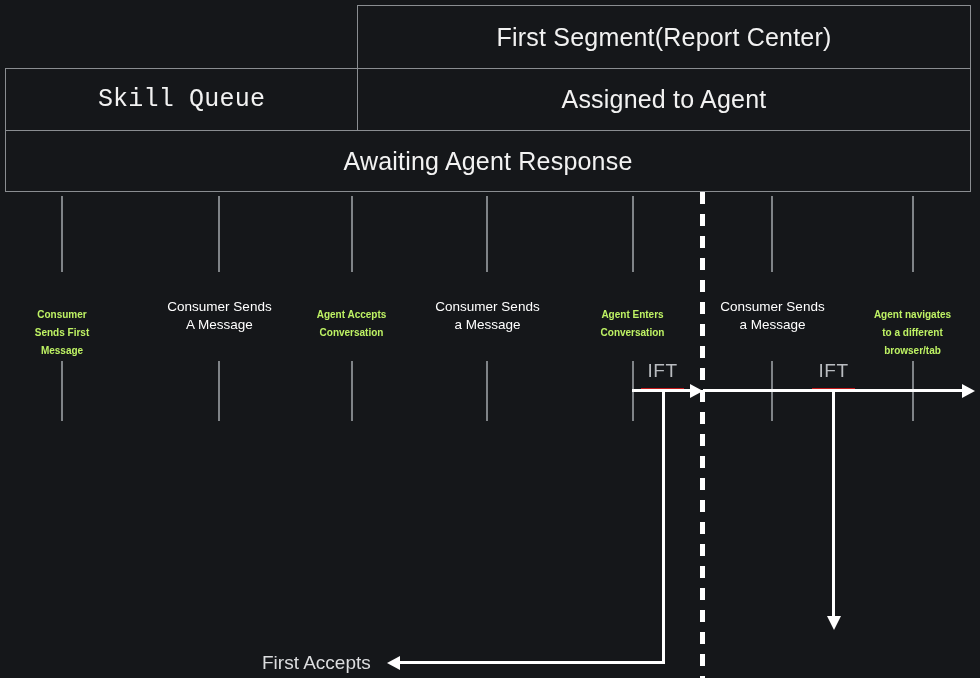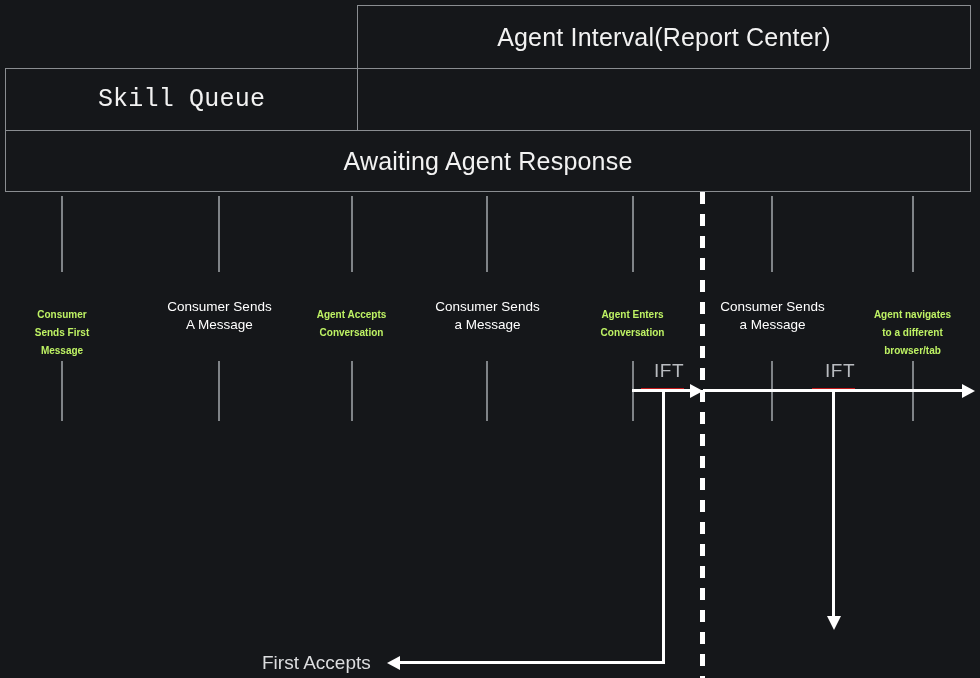--- a/index.html
+++ b/index.html
@@ -71,21 +71,21 @@
       rgba(0,0,0,0) 22px
     );
   }
 
   
   .ift-label {
     position: absolute;
     font-size: 19px;
     color: #b9bcc0;
     letter-spacing: 0.5px;
-    text-align: right;
+    text-align: center;
     padding-bottom: 6px;
     border-bottom: 2px solid #c11a1a;
   }
 
   
   .h-arrow-line {
     position: absolute;
     height: 3px;
     background: #ffffff;
   }
@@ -125,27 +125,30 @@
     color: #dcdddf;
     white-space: nowrap;
   }
 </style>
 </head>
 <body>
 
 <div id="canvas">
 
   <div class="seg-box" style="left:357px; top:5px; width:614px; height:64px;">
-    <span>Agent Interval(Report Center)</span>
+    <span>First Segment(Report Center)</span>
   </div>
 
   <div class="seg-box" style="left:5px; top:68px; width:353px; height:63px;font-family:Liberation Mono, monospace;">
     <span>Skill Queue</span>
   </div>
 
+  <div class="seg-box" style="left:357px; top:68px; width:614px; height:63px;">
+    <span>Assigned to Agent</span>
+  </div>
 
   <div class="seg-box" style="left:5px; top:130px; width:966px; height:62px;">
     <span>Awaiting Agent Response</span>
   </div>
 
   <div class="tick" style="left:61px;  top:196px; height:76px;"></div>
   <div class="tick" style="left:218px; top:196px; height:76px;"></div>
   <div class="tick" style="left:351px; top:196px; height:76px;"></div>
   <div class="tick" style="left:486px; top:196px; height:76px;"></div>
   <div class="tick" style="left:632px; top:196px; height:76px;"></div>

